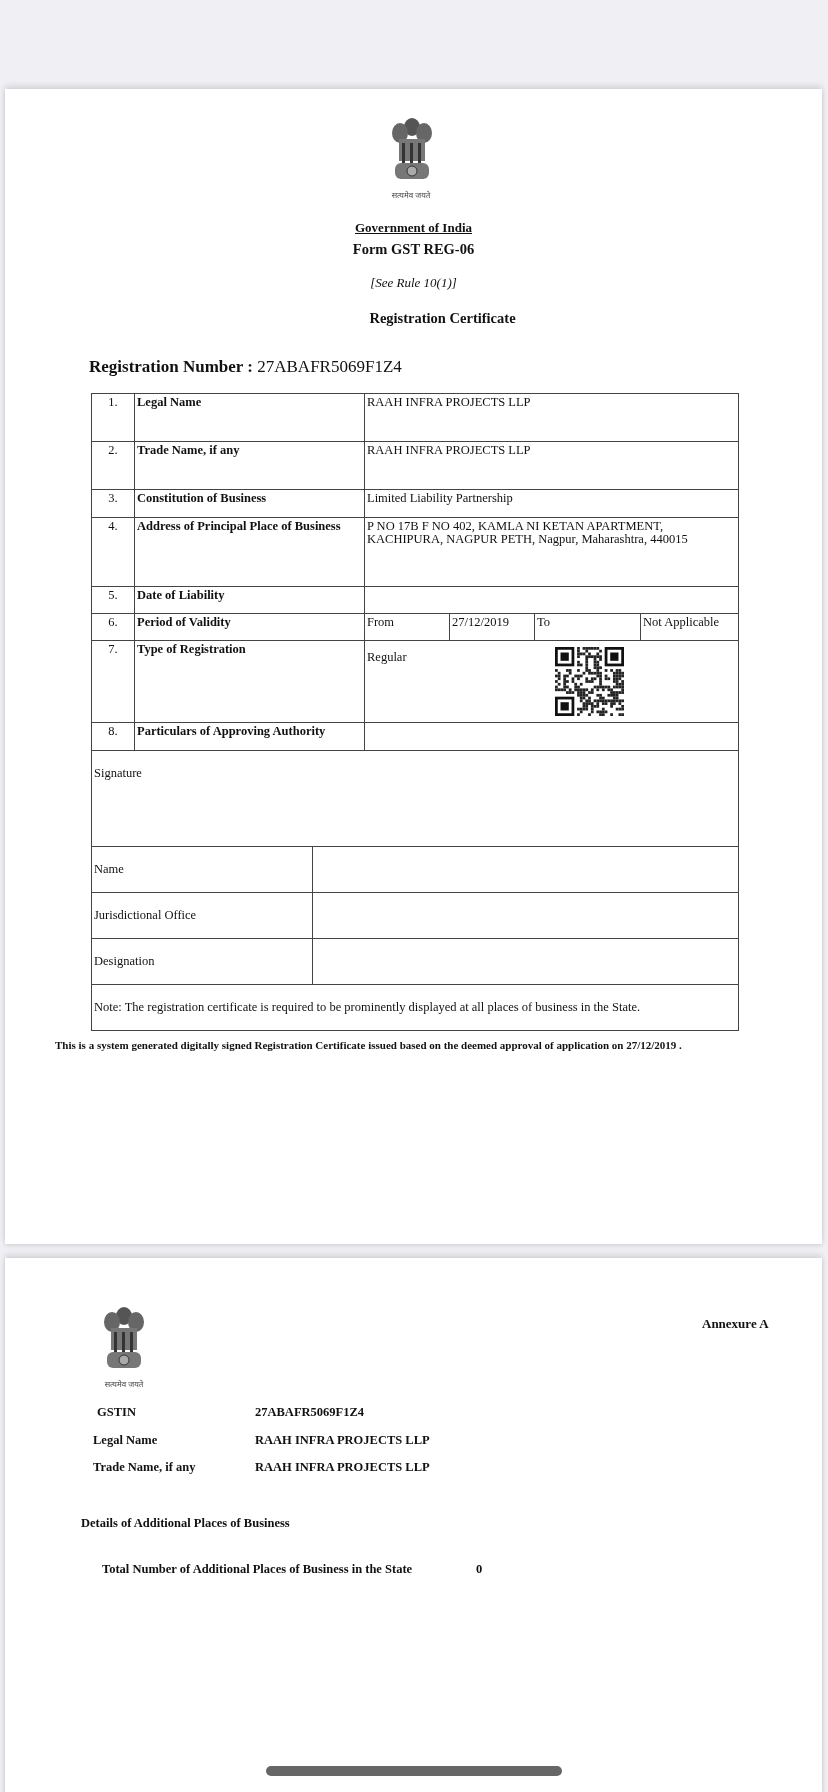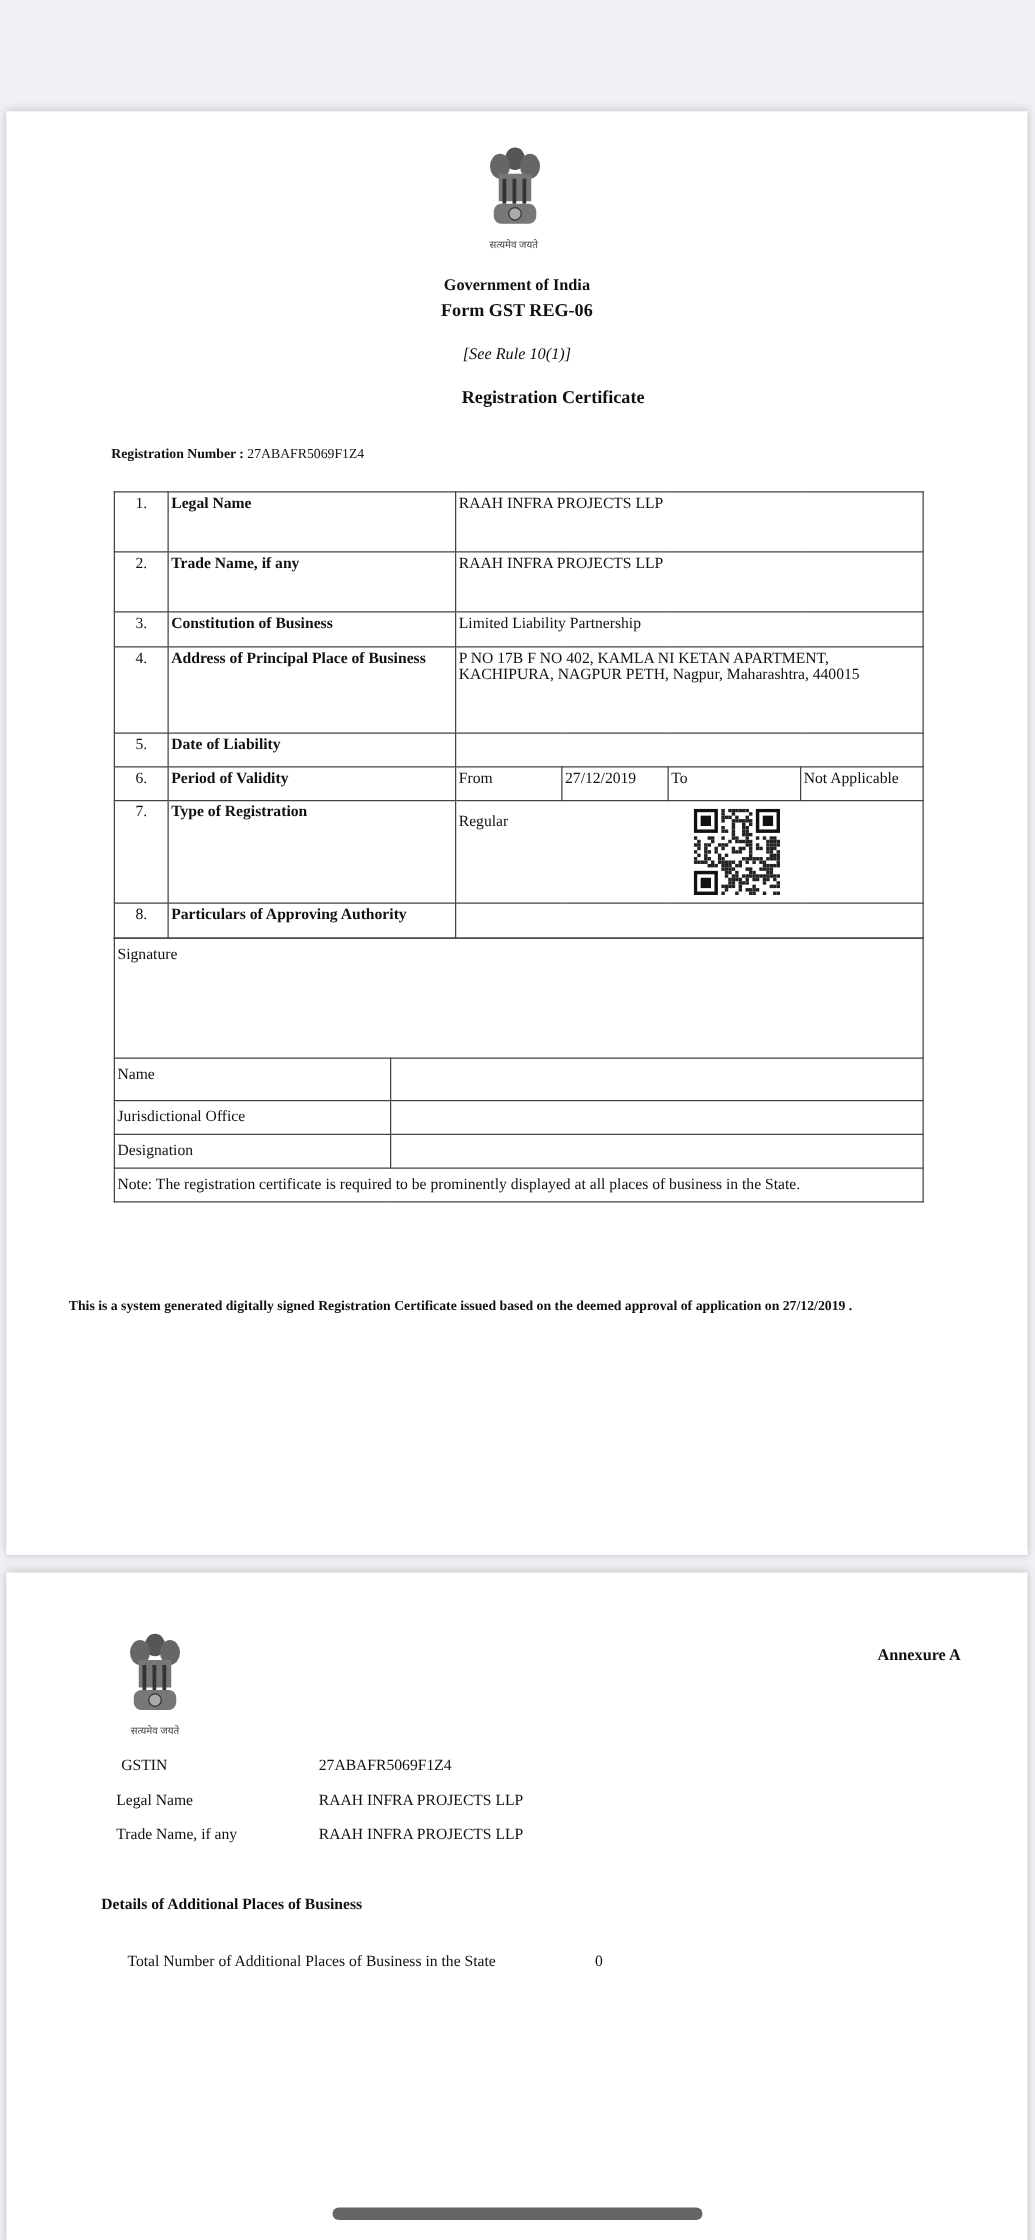--- a/index.html
+++ b/index.html
@@ -10,51 +10,51 @@
   #page1 { top:89px; height:1155px; }
   #page2 { top:1258px; height:540px; }
   .abs { position:absolute; }
   .center { text-align:center; }
   .emblem { position:absolute; width:46px; height:74px; }
   .motto { position:absolute; font-size:8px; color:#444; text-align:center; width:60px; }
   .h-gov { font-weight:bold; font-size:13px; }
   .h-form { font-weight:bold; font-size:14.5px; }
   .h-rule { font-style:italic; font-size:13px; }
   .h-title { font-weight:bold; font-size:14.5px; }
-  .regno { font-size:11px;text-align:center; }
+  .regno { font-size:17px;text-align:center; }
   .regno b { font-weight:bold; }
   table.cert { position:absolute; left:86px; top:304px; width:648px; border-collapse:collapse; font-size:12.5px; }
   table.cert td { border:1.5px solid #444; padding:2px 2px; vertical-align:top; line-height:13px; }
   table.cert td.num { width:38px; text-align:center; }
   table.cert td.lbl { font-weight:bold; width:225px; }
   .qr { width:69px; height:69px; display:block; margin:4px 0 0 166px; }
   table.sig { position:absolute; left:86px; top:661px; width:648px; border-collapse:collapse; font-size:12.5px; }
-  table.sig td { border:1.5px solid #444; padding:6px 2px; vertical-align:top; line-height:13px; }
+  table.sig td { border:1.5px solid #444; padding:16px 2px; vertical-align:top; line-height:13px; }
   .footer-note { font-weight:bold; font-size:11px; position:absolute; left:50px; top:950px; width:740px; }
-  .p2-row { position:absolute; font-size:12.5px; }
+  .p2-row { position:absolute; font-size:12.5px;font-weight:bold; }
   .home { position:absolute; left:266px; top:1766px; width:296px; height:10px; border-radius:5px; background:#666; }
 </style>
 </head>
 <body>
 
 <div id="page1" class="page">
   <svg class="emblem" style="left:384px;top:24px;" viewBox="0 0 46 74">
     <ellipse cx="23" cy="14" rx="8" ry="9" fill="#555"></ellipse>
     <ellipse cx="11" cy="20" rx="8" ry="10" fill="#666"></ellipse>
     <ellipse cx="35" cy="20" rx="8" ry="10" fill="#666"></ellipse>
     <rect x="10" y="26" width="26" height="22" fill="#777"></rect>
     <rect x="13" y="30" width="3" height="20" fill="#333"></rect>
     <rect x="21" y="30" width="3" height="20" fill="#333"></rect>
     <rect x="29" y="30" width="3" height="20" fill="#333"></rect>
     <rect x="6" y="50" width="34" height="16" rx="6" fill="#777"></rect>
     <circle cx="23" cy="58" r="5" fill="#aaa" stroke="#333"></circle>
   </svg>
   <div class="motto" style="left:376px;top:100px;">सत्यमेव जयते</div>
 
-  <div class="abs center h-gov" style="left:0;width:817px;top:131px;">Government of India</div>
+  <div class="abs center h-gov" style="left:0;width:817px;top:131px;text-decoration:underline;">Government of India</div>
   <div class="abs center h-form" style="left:0;width:817px;top:152px;">Form GST REG-06</div>
   <div class="abs center h-rule" style="left:0;width:817px;top:186px;">[See Rule 10(1)]</div>
   <div class="abs center h-title" style="left:0;width:817px;top:221px;padding-left:29px;">Registration Certificate</div>
 
   <div class="abs regno" style="left:84px;top:268px;">
     <b>Registration Number :</b>
     <span>27ABAFR5069F1Z4</span>
   </div>
 
   <table class="cert">

